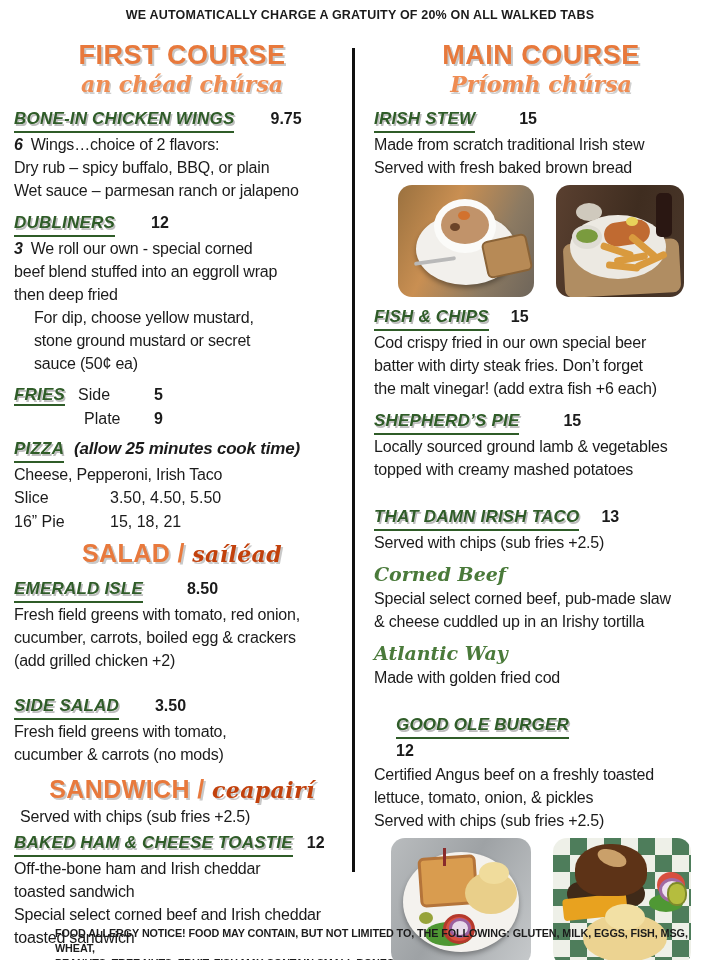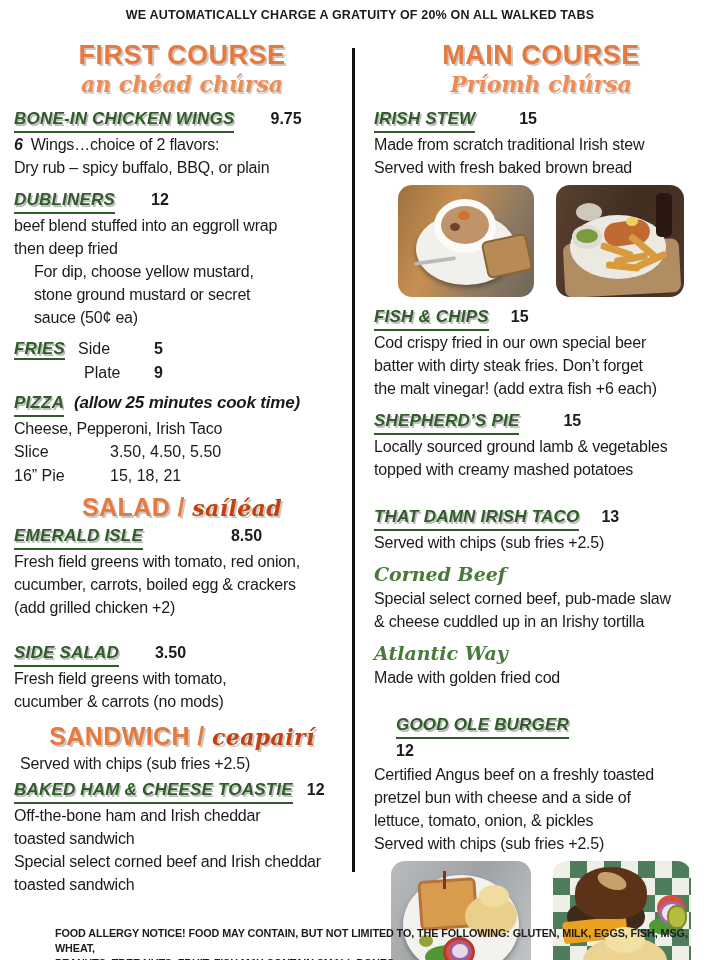--- a/index.html
+++ b/index.html
@@ -95,25 +95,27 @@
   <div class="col col-left">
     <div class="course-title">FIRST COURSE</div>
     <div class="course-sub">an chéad chúrsa</div>
 
     <div class="item-head">
       <span class="item-name">BONE-IN CHICKEN WINGS</span>
       <span class="price">9.75</span>
     </div>
     <div class="bl"><span class="qty">6</span><span>Wings…choice of 2 flavors:</span></div>
     <div class="bl">Dry rub – spicy buffalo, BBQ, or plain</div>
+    <div class="bl">Wet sauce – parmesan ranch or jalapeno</div>
 
     <div class="item-head">
       <span class="item-name">DUBLINERS</span>
       <span class="price">12</span>
     </div>
+    <div class="bl"><span class="qty">3</span><span>We roll our own -  special corned</span></div>
     <div class="bl">beef blend stuffed into an eggroll wrap</div>
     <div class="bl">then deep fried</div>
     <div class="bl indent">For dip, choose yellow mustard,</div>
     <div class="bl indent">stone ground mustard or secret</div>
     <div class="bl indent">sauce  (50¢ ea)</div>
 
     <div class="fries-grid">
       <span class="fname"><span class="item-name">FRIES</span></span>
       <span class="plabel">Side</span>
       <span class="pnum">5</span>
@@ -134,21 +136,21 @@
     <div class="pz-row">
       <span>16” Pie</span>
       <span>15, 18, 21</span>
     </div>
 
     <div class="sec-title" style="margin-top:4px;">
       <span>SALAD /</span>
       <span class="scr">saíléad</span>
     </div>
 
-    <div class="item-head" style="margin-top:1px;gap:44px;">
+    <div class="item-head" style="margin-top:8px;">
       <span class="item-name">EMERALD ISLE</span>
       <span class="price g3">8.50</span>
     </div>
     <div class="bl">Fresh field greens with tomato, red onion,</div>
     <div class="bl">cucumber, carrots, boiled egg &amp; crackers</div>
     <div class="bl">(add grilled chicken +2)</div>
 
     <div class="item-head" style="margin-top:22px;">
       <span class="item-name">SIDE SALAD</span>
       <span class="price">3.50</span>
@@ -237,21 +239,20 @@
     <div class="bl">&amp; cheese cuddled up in an Irishy tortilla</div>
 
     <div class="script-green">Atlantic Way</div>
     <div class="bl">Made with golden fried cod</div>
 
     <div class="item-head" style="margin-top:24px;flex-direction:column;">
       <span class="item-name">GOOD OLE BURGER</span>
       <span class="price g1">12</span>
     </div>
     <div class="bl">Certified Angus beef on a freshly toasted</div>
-    <div class="bl">pretzel bun with cheese and a side of</div>
     <div class="bl">lettuce, tomato, onion, &amp; pickles</div>
     <div class="bl">Served with chips (sub fries +2.5)</div>
 
     <div class="photo-row">
       <div class="photo ph-toastie">
         <div class="plate"></div>
           <div class="toast"></div>
           <div class="pick"></div>
         <div class="chips"></div>
           <div class="chip2"></div>

